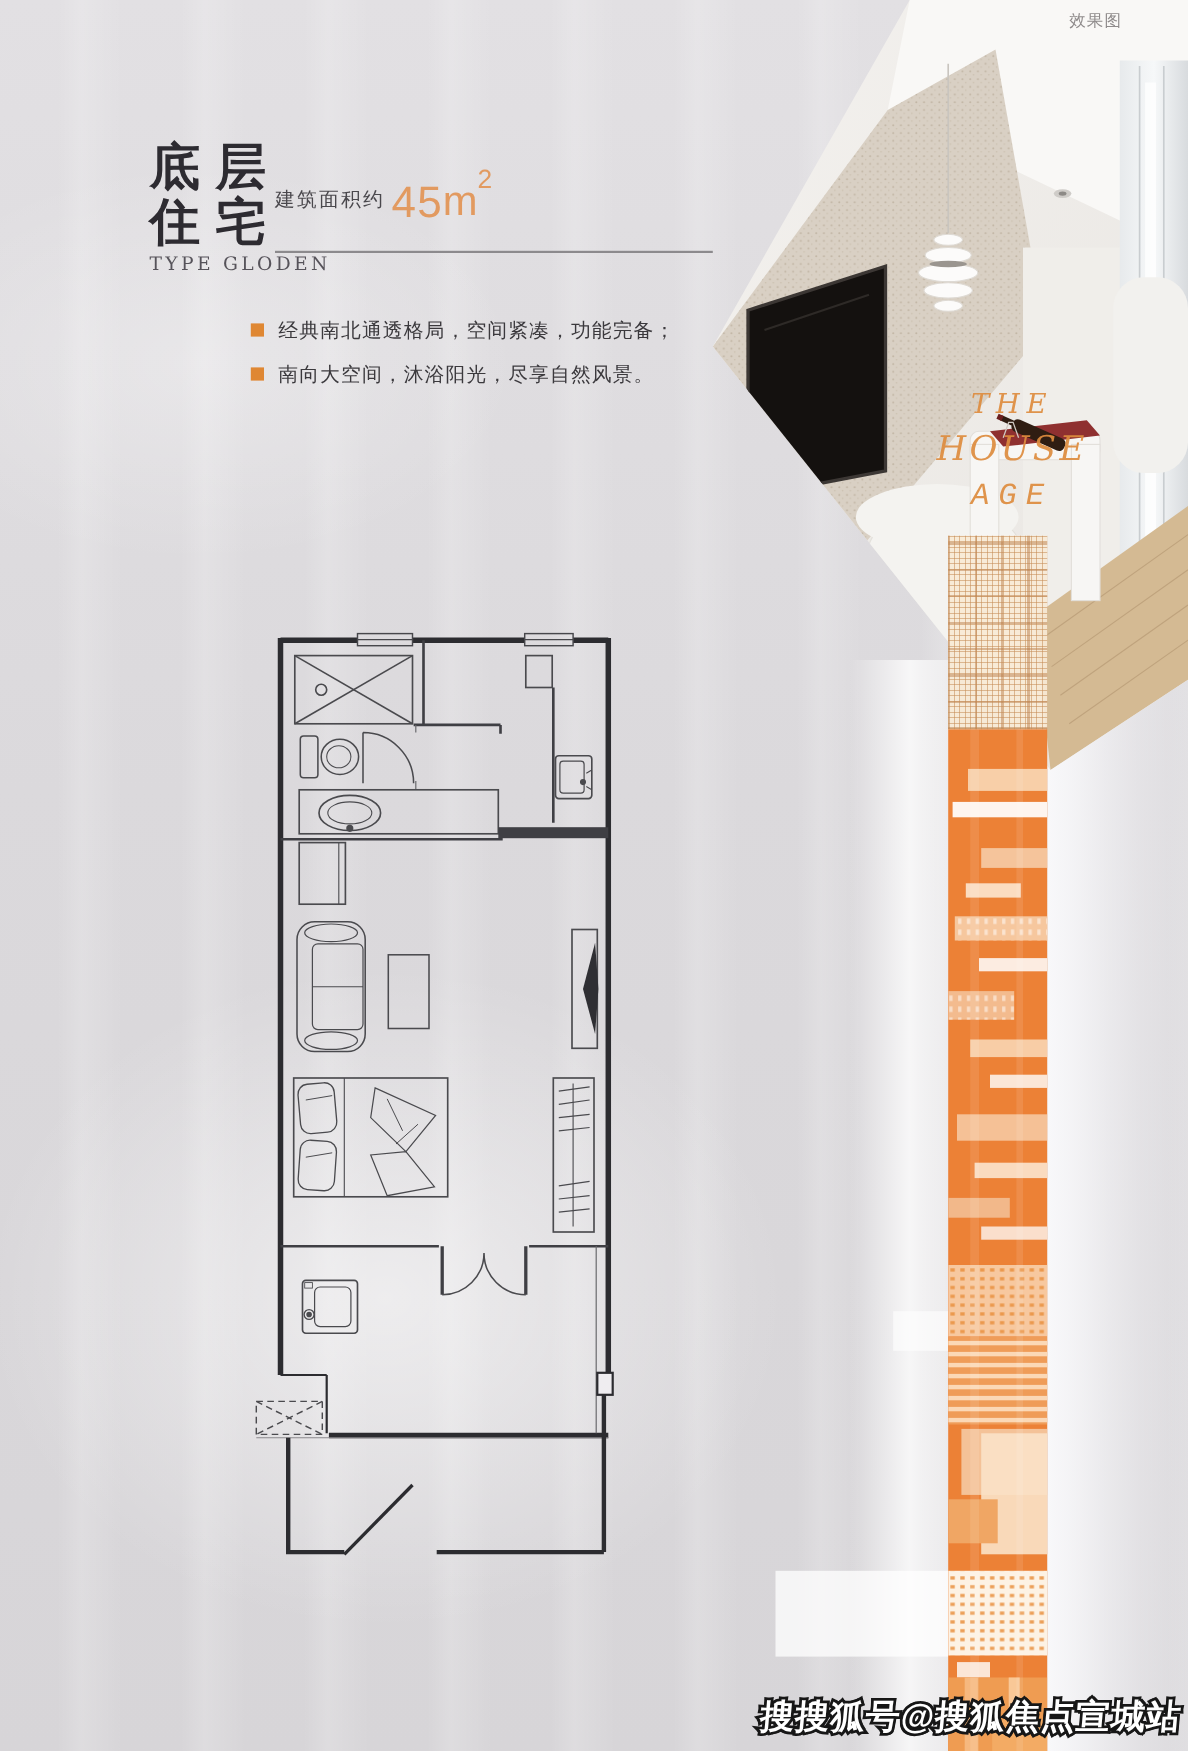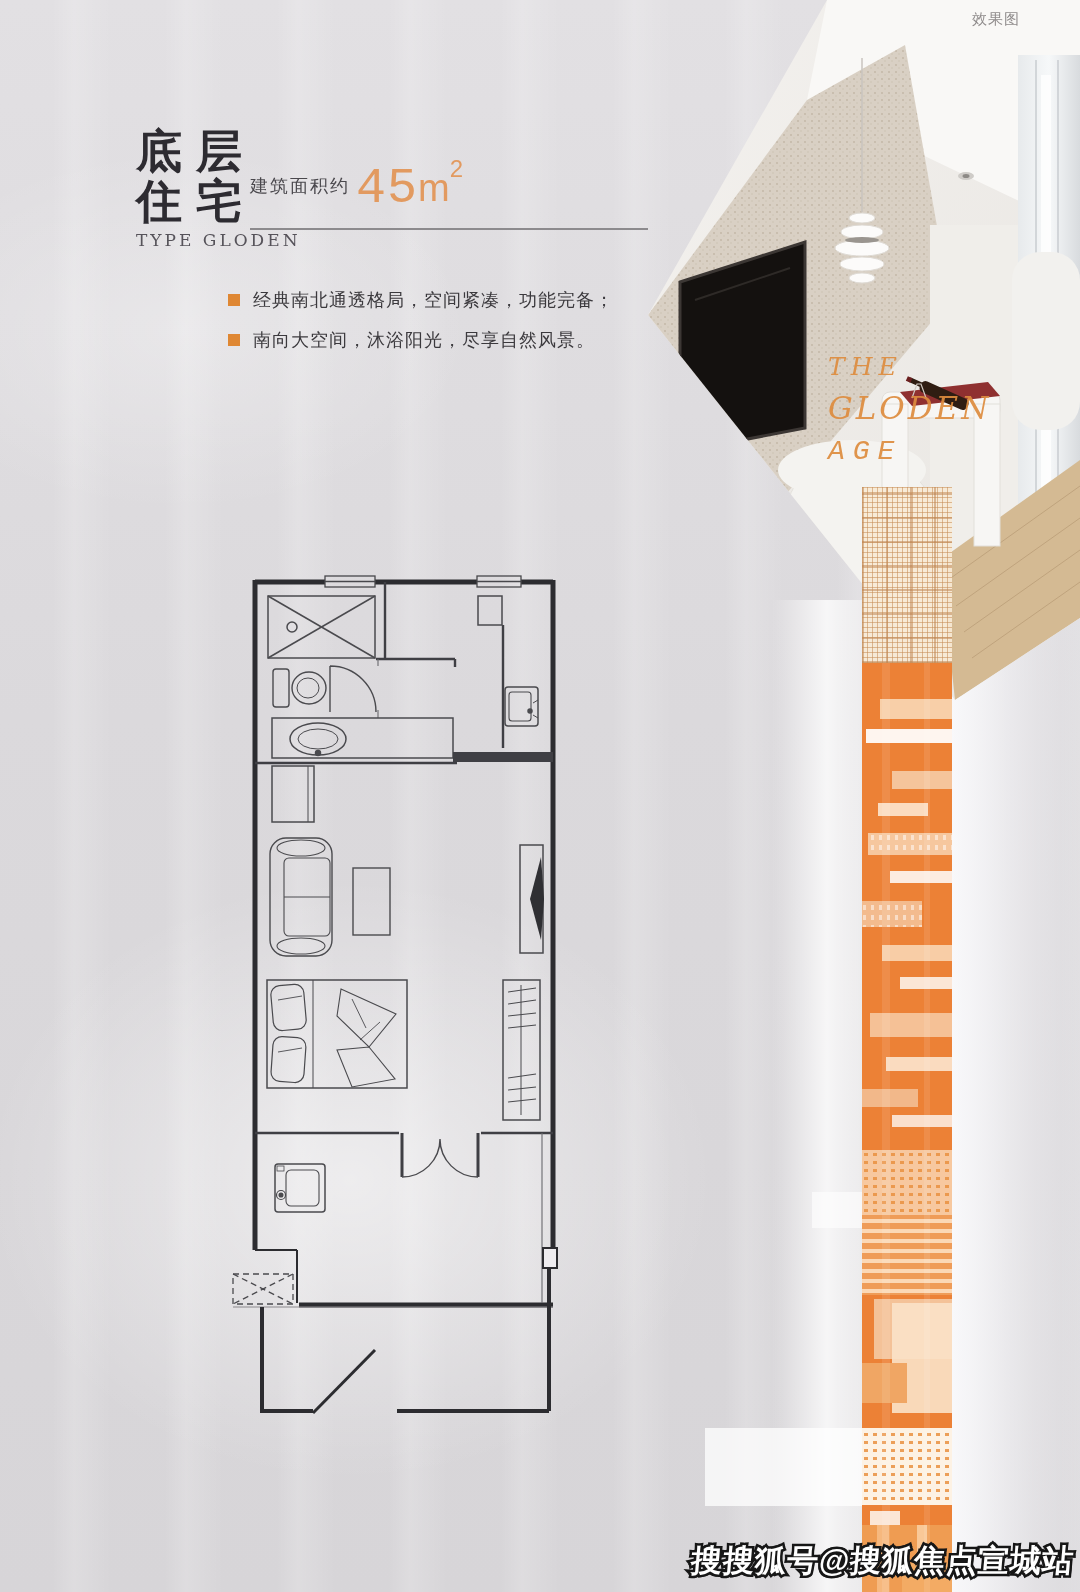--- a/index.html
+++ b/index.html
@@ -22,33 +22,33 @@
   .band-cross2{position:absolute;left:812px;top:1192px;width:52px;height:36px;background:rgba(255,255,255,.6);z-index:2;}
 
   
   .title-block{position:absolute;left:136px;top:126px;z-index:4;color:var(--title-ink,#2d2b31);}
   .title-line{font-family:"DejaVu Serif","Liberation Serif",serif;font-weight:700;
     font-size:46px;line-height:50px;letter-spacing:14px;}
   .subtitle{font-family:"DejaVu Serif","Liberation Serif",serif;font-size:17px;letter-spacing:3px;
     color:#56535a;margin-top:4px;}
   .area-row{position:absolute;left:250px;top:166px;z-index:4;display:flex;align-items:center;}
   .area-prefix{font-size:18px;color:#4a484d;letter-spacing:2px;margin-bottom:6px;}
-  .area-value{font-size:50px;line-height:.9;color:var(--accent,#e29a60);margin-left:6px;letter-spacing:1px;font-family:Liberation Mono, monospace;}
+  .area-value{font-size:40px;line-height:.9;color:var(--accent,#e29a60);margin-left:6px;letter-spacing:1px;}
   .area-unit{font-size:38px;line-height:.9;color:var(--accent,#e29a60);margin-bottom:1px;}
   .area-sup{font-size:24px;color:var(--accent,#e29a60);position:relative;top:-20px;}
   .area-underline{position:absolute;left:250px;top:228px;width:398px;height:2px;background:#8c8a8d;z-index:4;}
   .features{position:absolute;left:228px;top:266px;z-index:4;margin-top:24px;}
   .feature-row{display:flex;align-items:flex-start;margin-bottom:19px;}
   .bullet-square{width:12px;height:12px;background:var(--accent-strong,#df8733);margin-top:4px;flex:0 0 auto;}
   .feature-text{margin-left:13px;font-size:18px;color:var(--feature-text,#3b393d);letter-spacing:1px;line-height:21px;}
 
   
   .photo{position:absolute;left:600px;top:0;width:480px;height:710px;z-index:2;
     clip-path:polygon(227px 0px,480px 0px,480px 618px,355px 700px,48px 315px);}
-  .photo-overlay-text{position:absolute;left:828px;top:352px;width:184px;z-index:3;
+  .photo-overlay-text{position:absolute;left:828px;top:352px;width:184px;text-align:center;z-index:3;
     font-family:"DejaVu Serif","Liberation Serif",serif;font-style:italic;color:#de8c3e;opacity:.92;}
   .pov1{font-size:25px;letter-spacing:6px;}
   .pov2{font-size:31px;letter-spacing:3px;margin-top:9px;}
   .pov3{font-size:28px;letter-spacing:8px;margin-top:10px;font-family:Liberation Mono, monospace;}
   .render-label{position:absolute;left:972px;top:10px;z-index:4;font-size:15px;letter-spacing:1px;color:#8f8b8b;}
 
   
   .band-hatch{position:absolute;left:862px;top:487px;width:90px;height:176px;z-index:3;
     background-color:rgba(247,233,213,.93);
     background-image:
@@ -180,21 +180,21 @@
         <ellipse cx="262" cy="248" rx="27" ry="8" fill="#fcfbfa" stroke="#dedad4"></ellipse>
         <ellipse cx="262" cy="264" rx="22" ry="7" fill="#fcfbfa" stroke="#dedad4"></ellipse>
         <ellipse cx="262" cy="278" rx="13" ry="5" fill="#fcfbfa" stroke="#dedad4"></ellipse>
         <ellipse cx="262" cy="240" rx="17" ry="3" fill="#9a958f"></ellipse>
       </g>
     </svg>
   </div>
 
   <div class="photo-overlay-text">
     <div class="pov1">THE</div>
-    <div class="pov2">GLODEN</div>
+    <div class="pov2">HOUSE</div>
     <div class="pov3">AGE</div>
   </div>
   <div class="render-label">效果图</div>
 
   <div class="band-hatch"></div>
   <div class="band-orange">
     <svg width="90" height="929" viewBox="0 0 90 929">
       <defs>
         <pattern id="bwin" width="8" height="10" patternUnits="userSpaceOnUse">
           <rect x="1" y="2" width="3" height="5" fill="rgba(255,255,255,0.5)"></rect>

